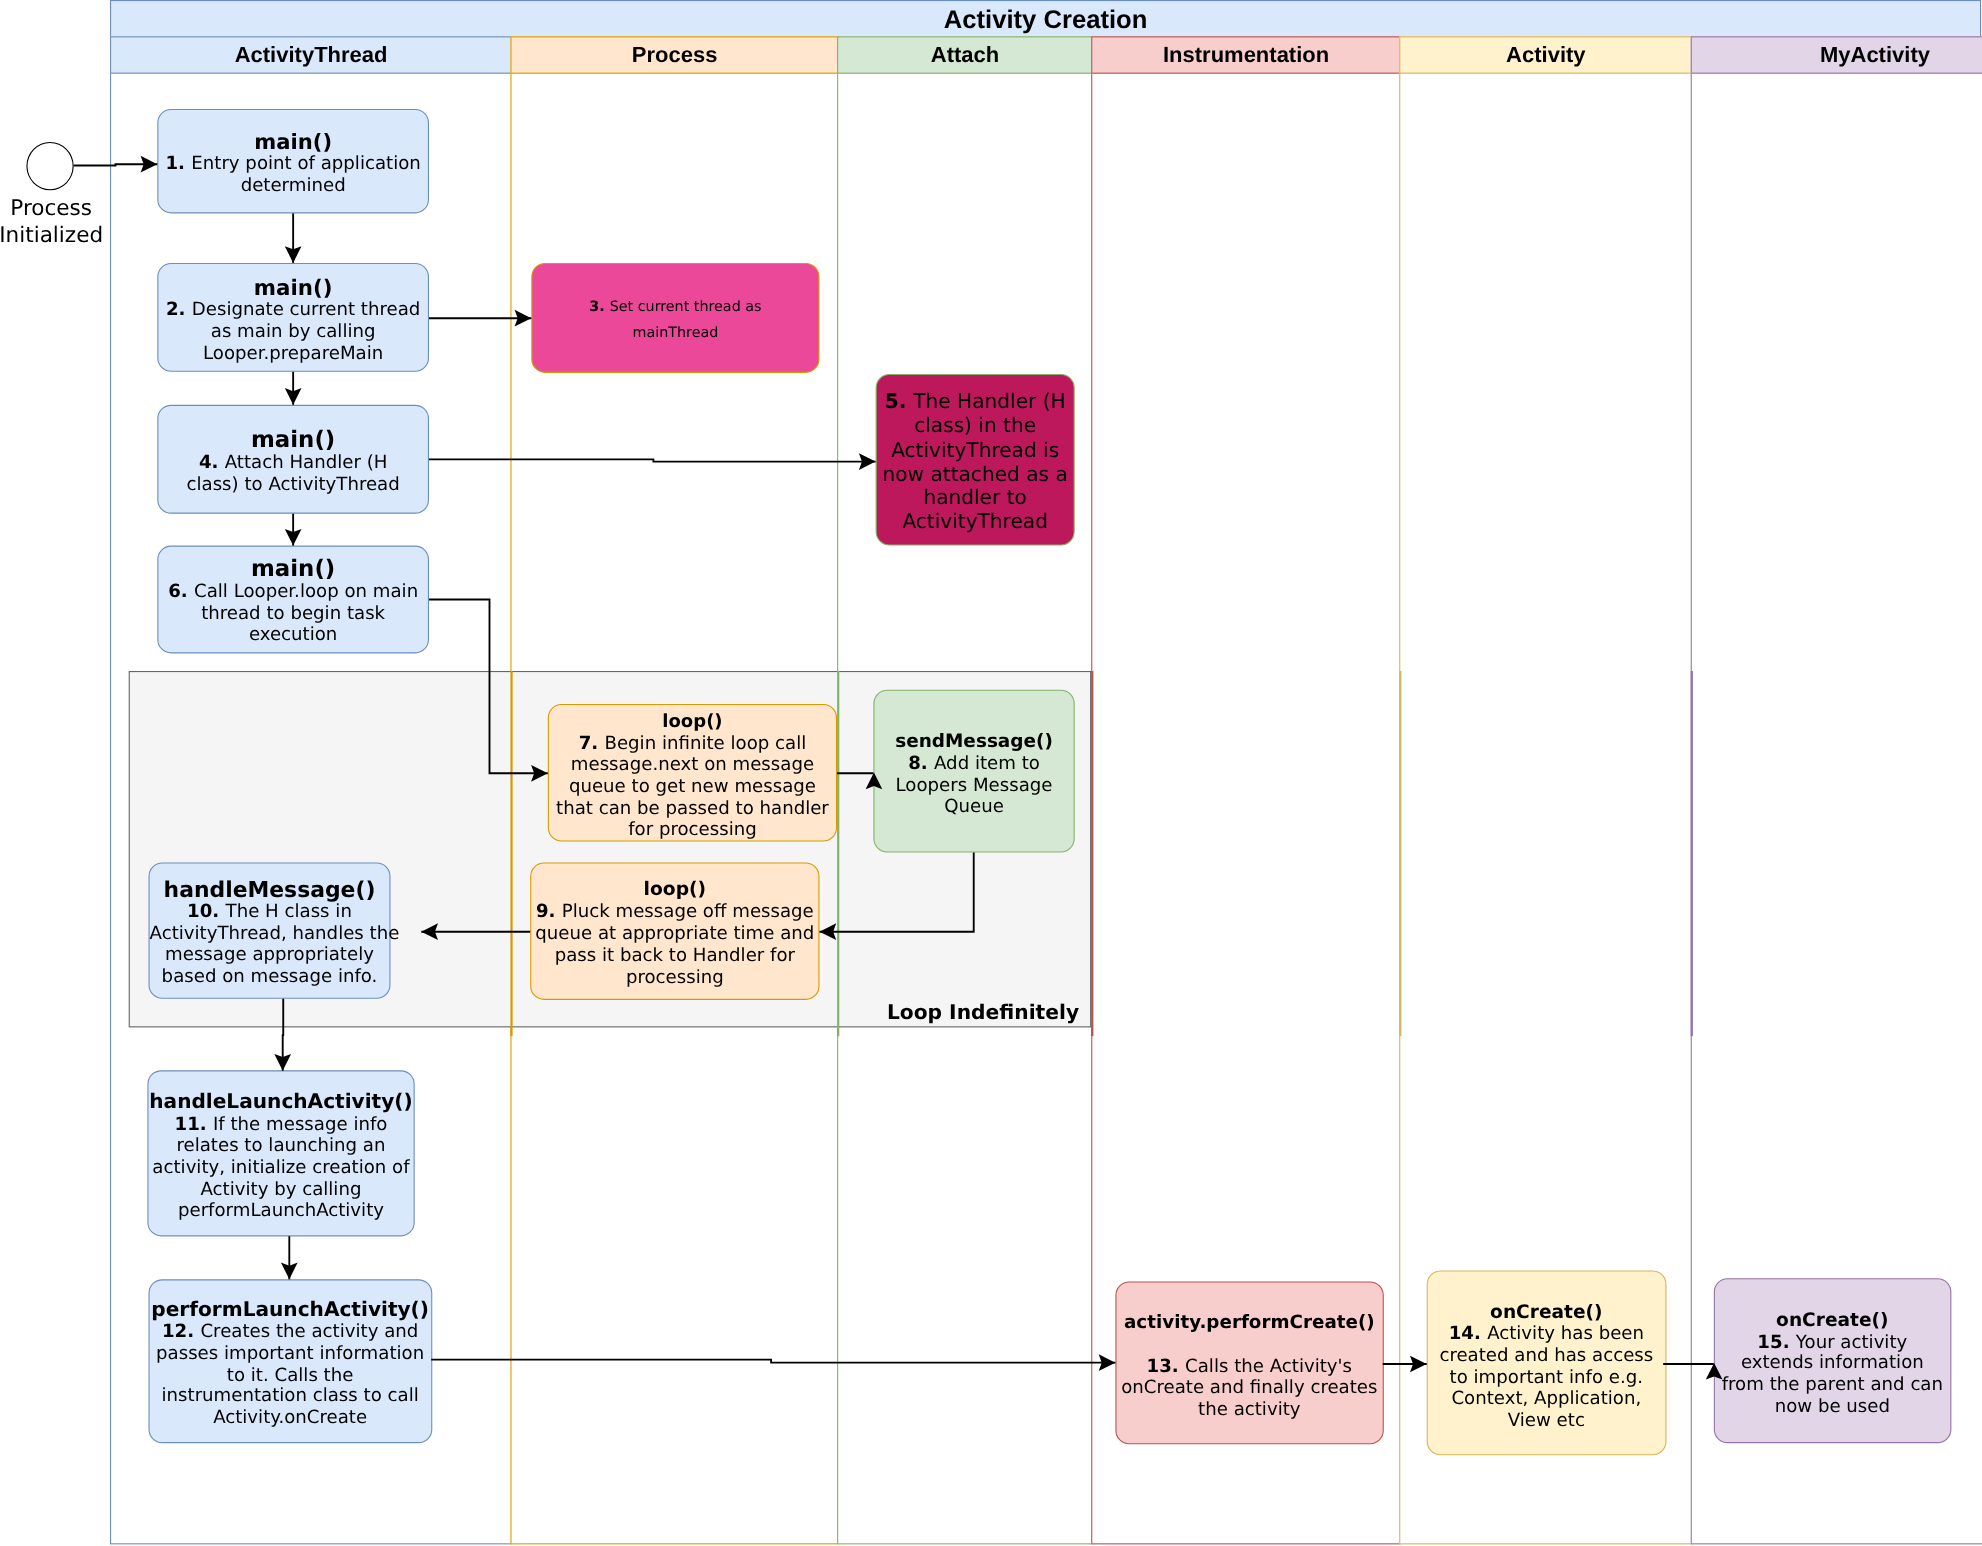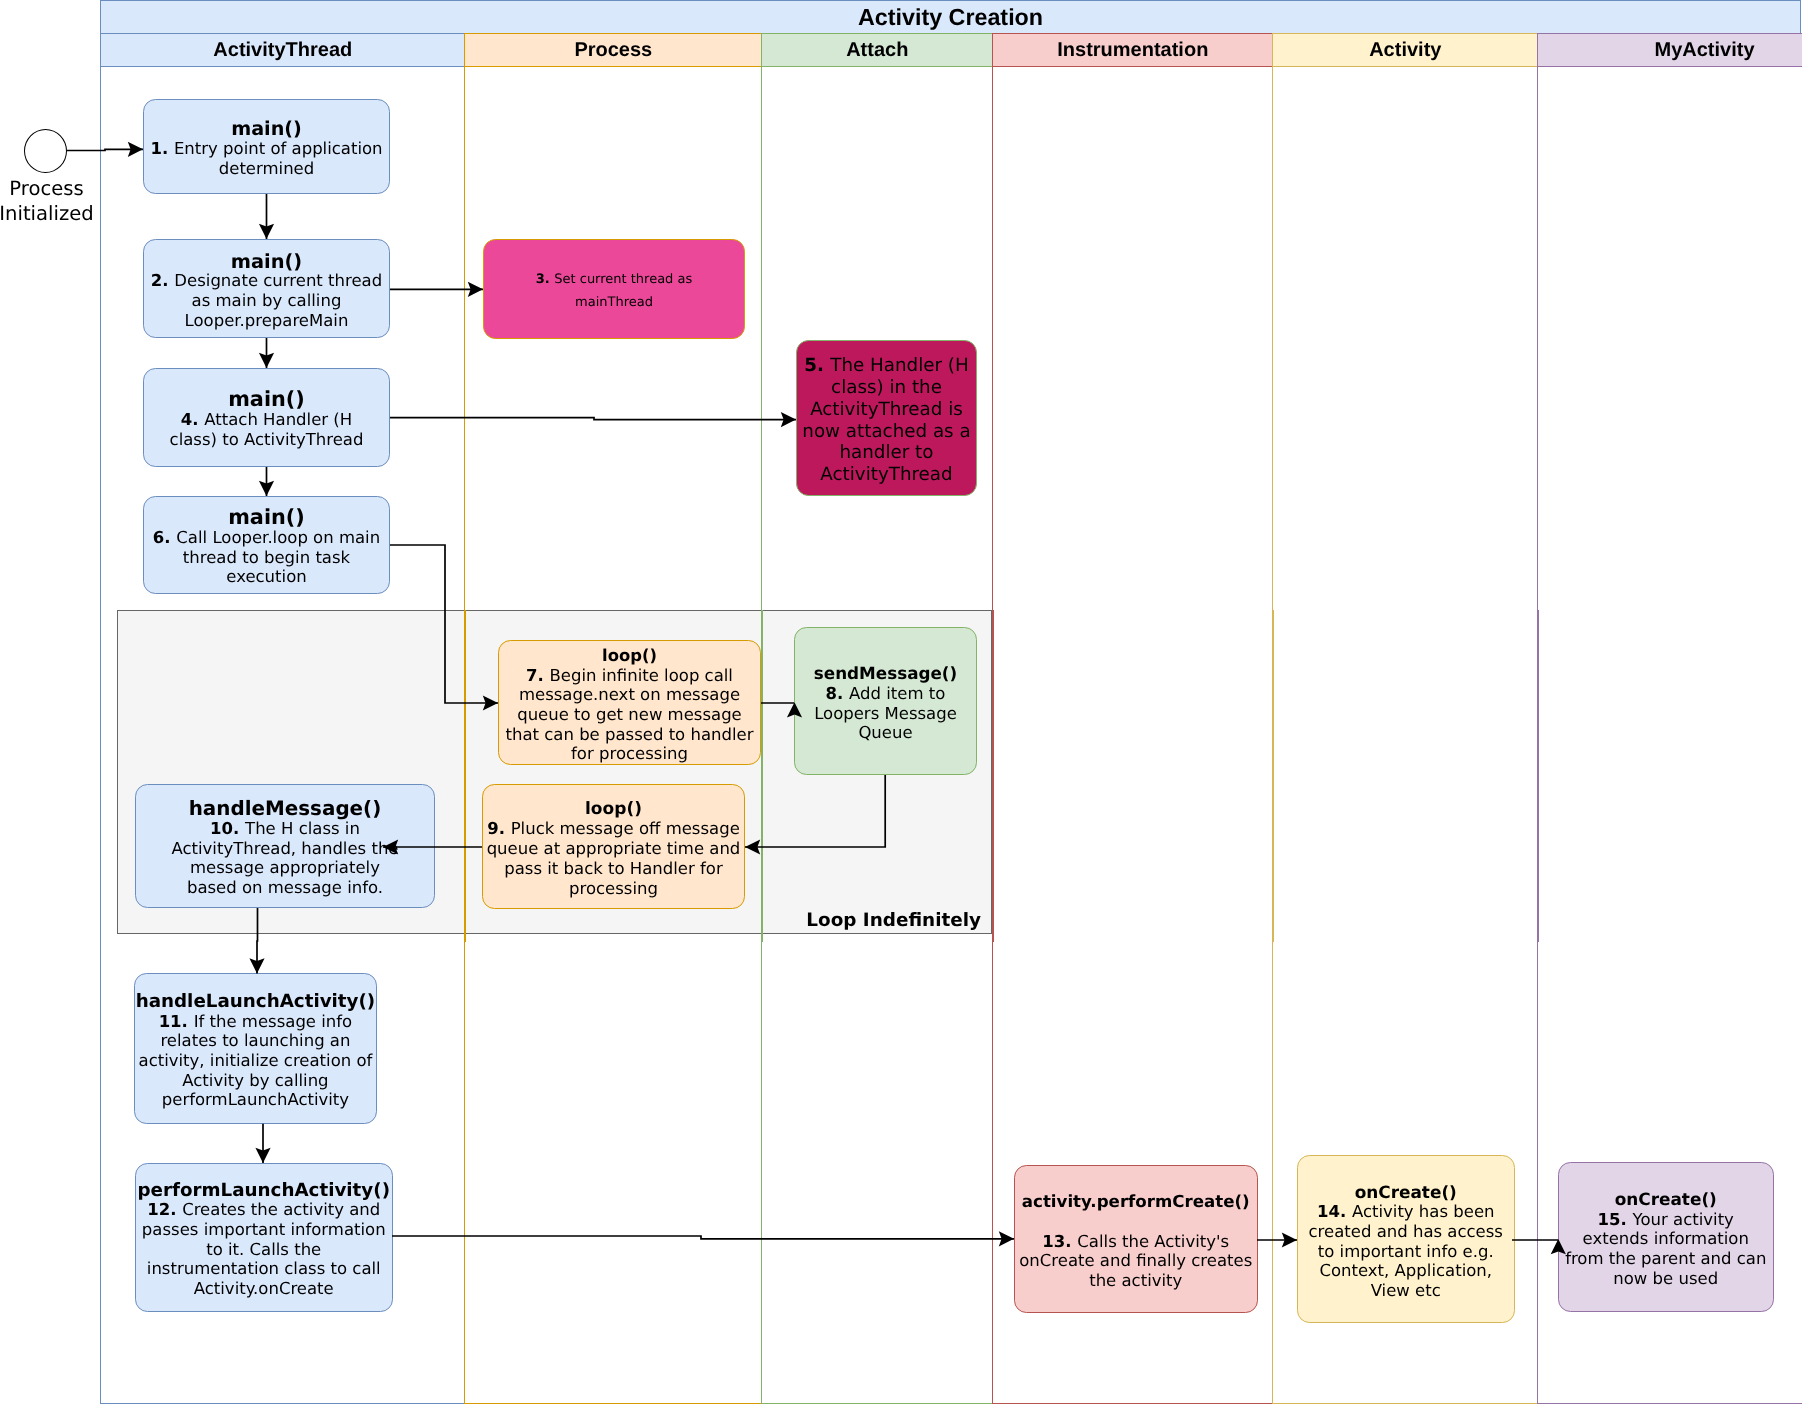--- a/index.html
+++ b/index.html
@@ -26,21 +26,21 @@
   .ov-div{position:absolute;top:610px;height:332px;width:1.6px;}
 
   
   #loopgroup{position:absolute;left:117px;top:610px;width:875px;height:324px;
         background:#f5f5f5;border:1.9px solid #666666;box-sizing:border-box;}
   #loopgroup-label{position:absolute;right:10px;bottom:2px;font-weight:bold;font-size:18.4px;
         white-space:nowrap;}
 
   
   .node{position:absolute;box-sizing:border-box;border-width:1.8px;border-style:solid;
-        border-radius:12.5px;display:flex;flex-direction:column;align-items:center;
+        border-radius:12.5px;display:flex;flex-direction:column;
         justify-content:center;font-size:16.5px;line-height:19.7px;text-align:center;
         padding:5px 0 0 0;}
   .node .t{font-weight:bold;white-space:nowrap;line-height:19.7px;}
   .node .b{white-space:pre;}
   .node .b b{font-weight:bold;}
 
   
   #startnode{position:absolute;left:24px;top:129px;width:43px;height:44px;
         border:1.8px solid #000;border-radius:50%;background:#fff;box-sizing:border-box;}
   #startlabel{position:absolute;left:-7px;top:177px;width:107px;text-align:center;
@@ -151,21 +151,21 @@
 Loopers Message
 Queue</div>
       </div>
       <div class="node" style="left: 482px; top: 784px; width: 263px; height: 125px; background: rgb(255, 230, 204); border-color: rgb(215, 155, 0); font-size: 16.5px; line-height: 19.7px;">
         <div class="t" style="font-size: 17px; line-height: 19.7px;">loop()</div>
         <div class="b"><b>9. </b>Pluck message off message
 queue at appropriate time and
 pass it back to Handler for
 processing</div>
       </div>
-      <div class="node" style="left: 135px; top: 784px; width: 300px; height: 124px; background: rgb(218, 232, 252); border-color: rgb(108, 142, 191); font-size: 16.5px; line-height: 19.7px;">
+      <div class="node" style="left: 135px; top: 784px; width: 220px; height: 124px; background: rgb(218, 232, 252); border-color: rgb(108, 142, 191); font-size: 16.5px; line-height: 19.7px;">
         <div class="t" style="font-size: 19.9px; line-height: 19.7px;">handleMessage()</div>
         <div class="b"><b>10. </b>The H class in
 ActivityThread, handles the
 message appropriately
 based on message info.</div>
       </div>
       <div class="node" style="left: 133.7px; top: 973.4px; width: 243.5px; height: 150.4px; background: rgb(218, 232, 252); border-color: rgb(108, 142, 191); font-size: 16.5px; line-height: 19.7px;">
         <div class="t" style="font-size: 18.3px; line-height: 19.7px;">handleLaunchActivity()</div>
         <div class="b"><b>11. </b>If the message info
 relates to launching an

